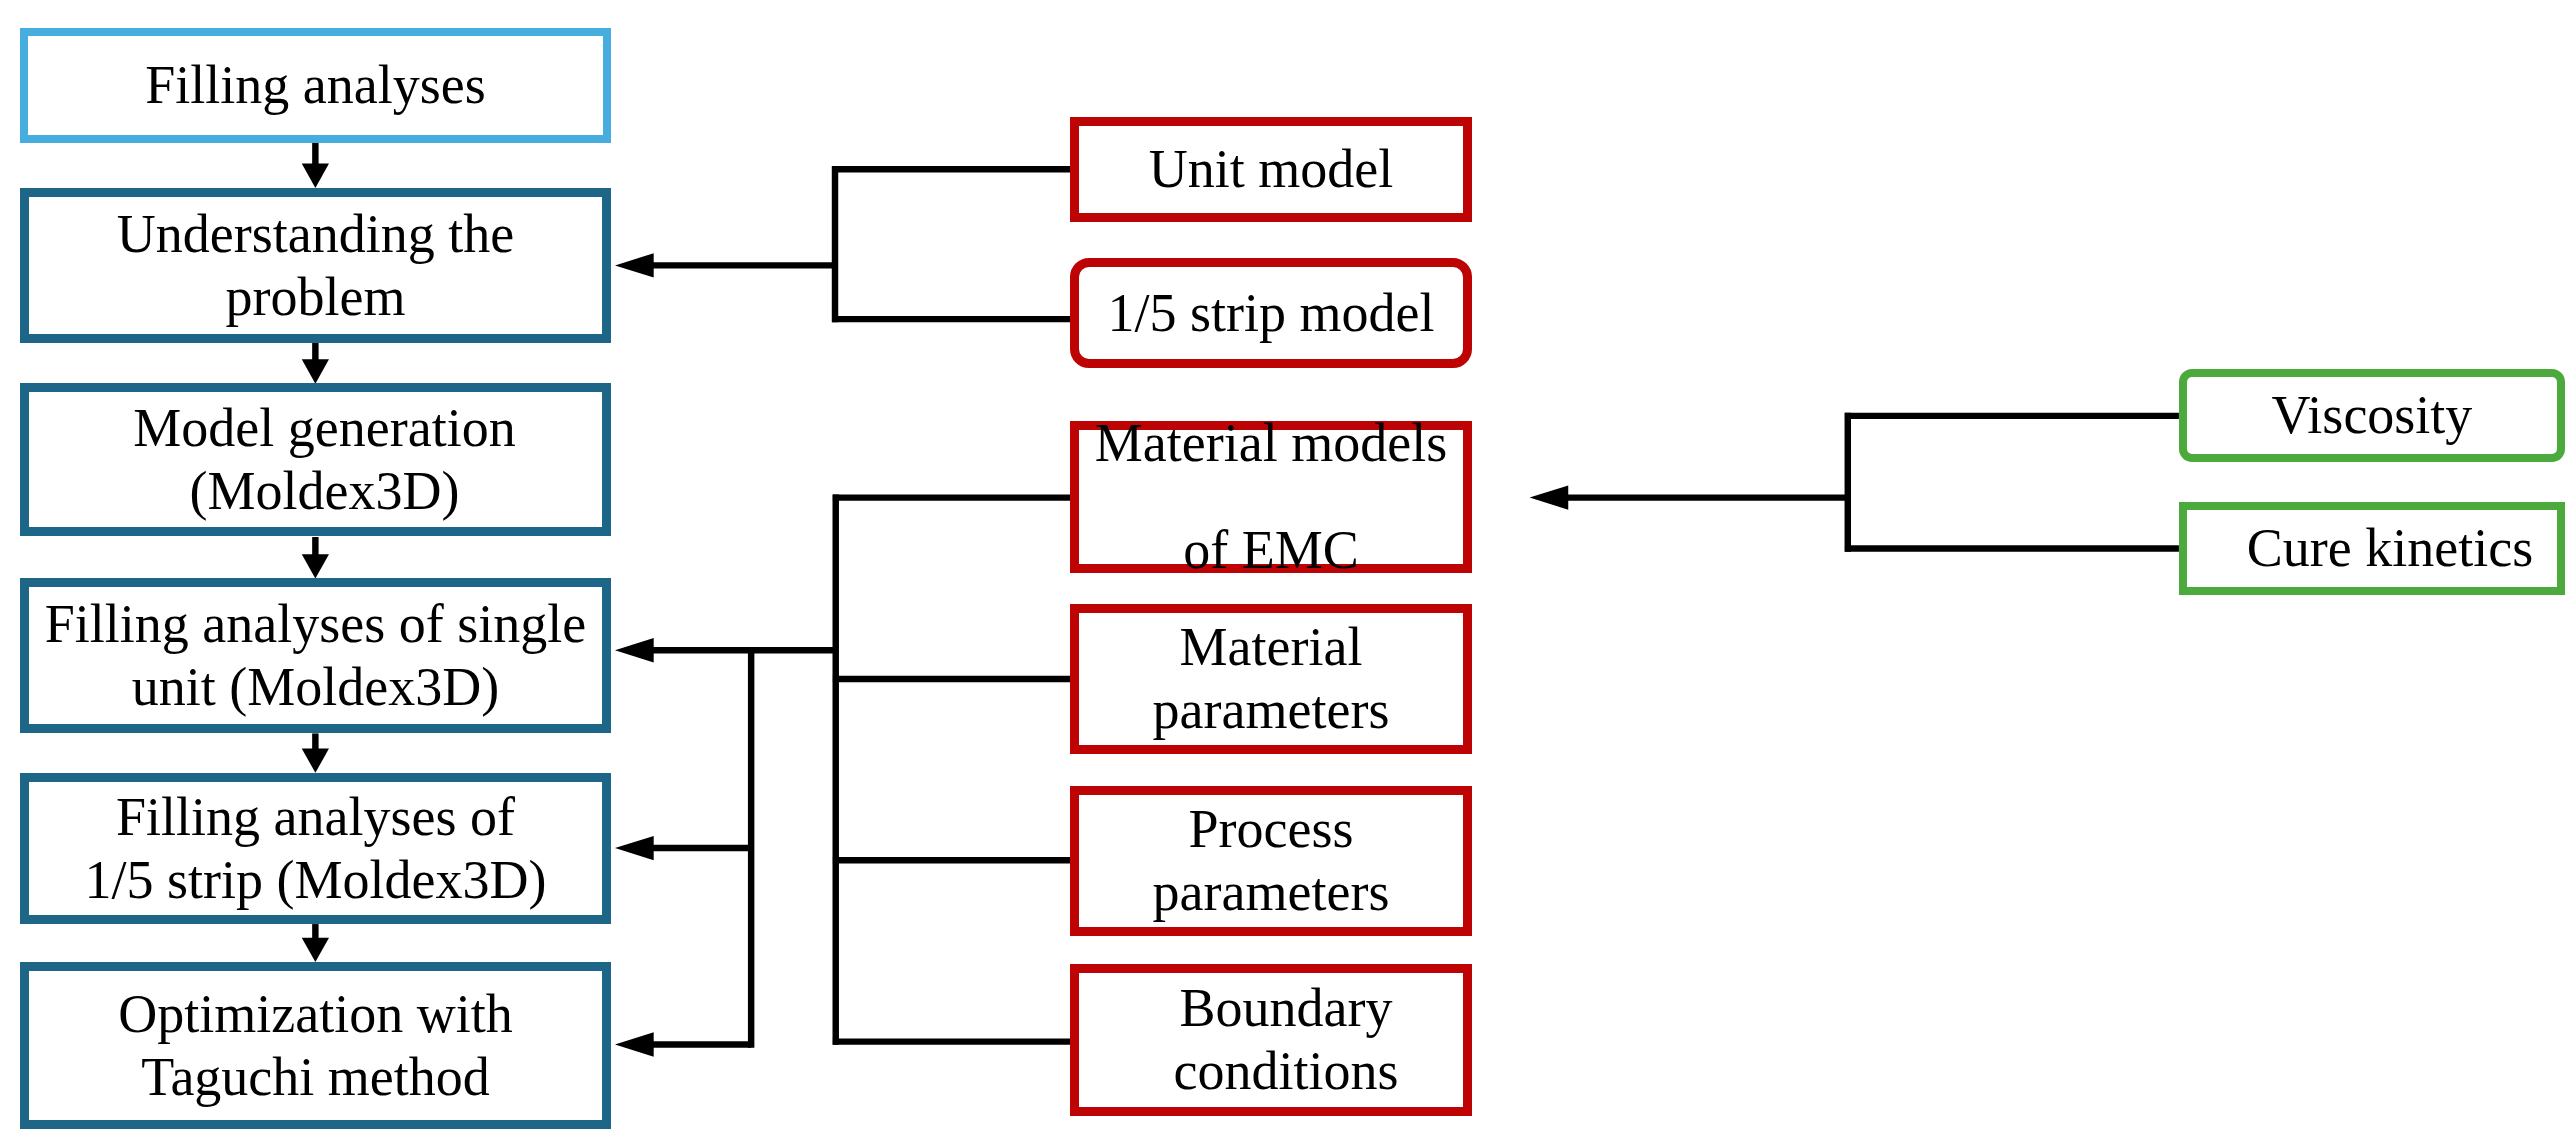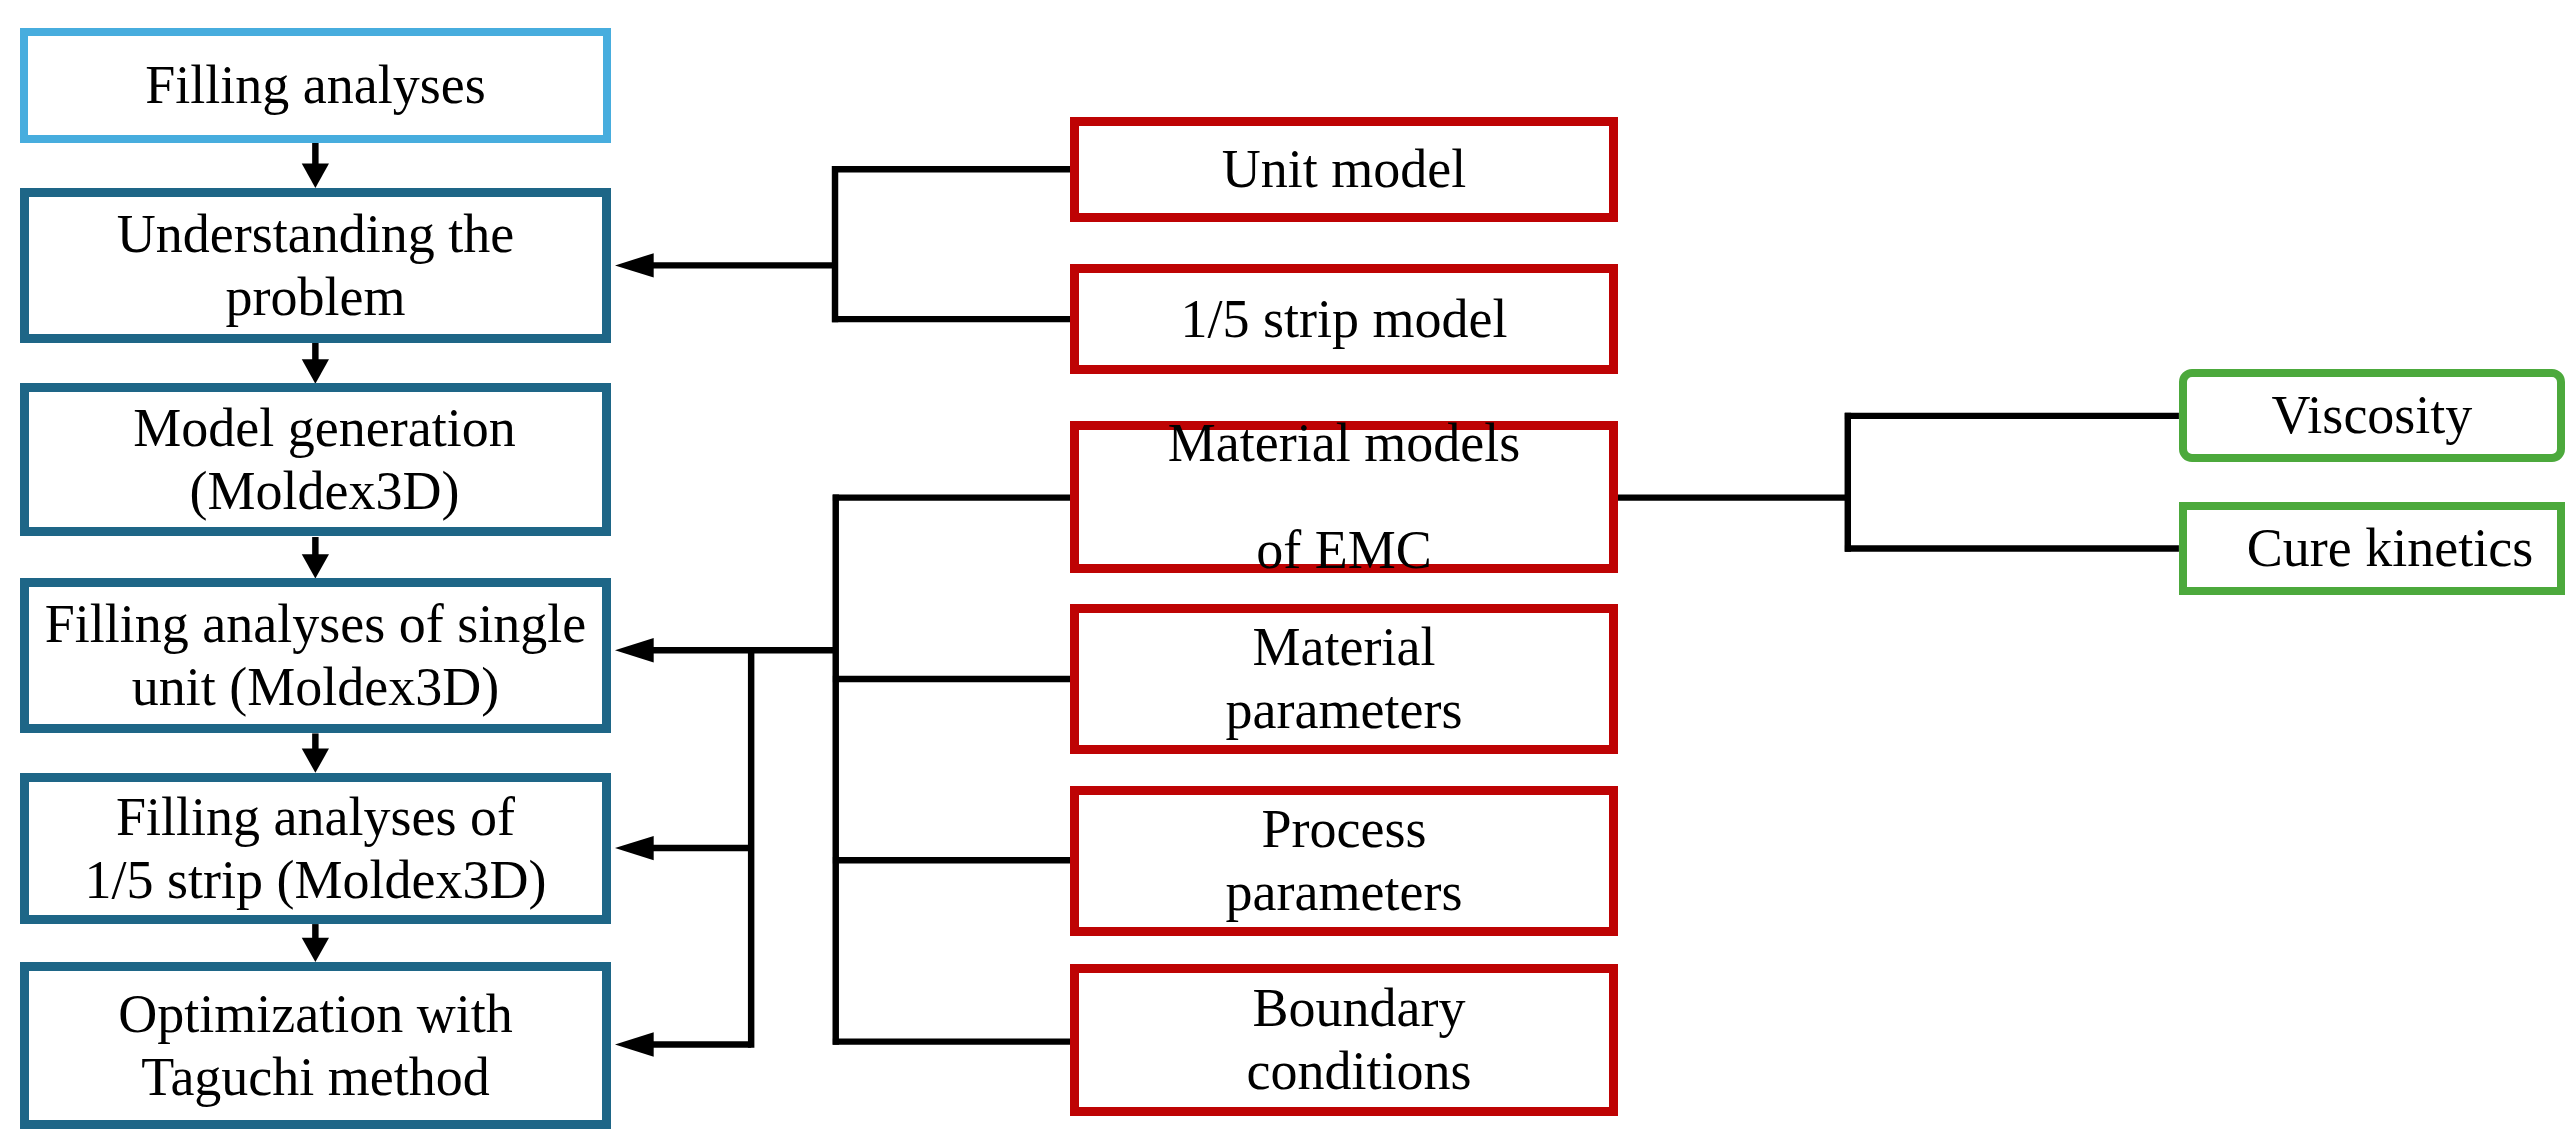--- a/index.html
+++ b/index.html
@@ -24,23 +24,23 @@
   .ln{display:block;white-space:nowrap;}
   
   .left-col{left:20px;width:591px;border:9.3px solid var(--teal);}
   .b1{top:28px;height:115px;border:8px solid var(--light-blue);}
   .b2{top:188px;height:155px;}
   .b3{top:383px;height:153px;padding-left:18px;}
   .b4{top:578px;height:155px;}
   .b5{top:773px;height:151px;}
   .b6{top:962px;height:167px;}
   
-  .mid-col{left:1070px;width:548px;border:9.3px solid var(--red);}
+  .mid-col{left:1070px;width:402px;border:9.3px solid var(--red);}
   .r1{top:117px;height:105px;}
-  .r2{top:264px;height:110px;}
+  .r2{top:258px;height:110px;border-radius:19px;}
   .r3{top:421px;height:152px;gap:44px;}
   .r4{top:604px;height:150px;}
   .r5{top:786px;height:150px;}
   .r6{top:964px;height:152px;padding-left:30px;}
   
   .right-col{left:2179px;width:386px;border:8.6px solid var(--green);}
   .g1{top:369px;height:93px;border-radius:13px;}
   .g2{top:502px;height:93px;padding-left:36px;}
 </style>
 </head>

